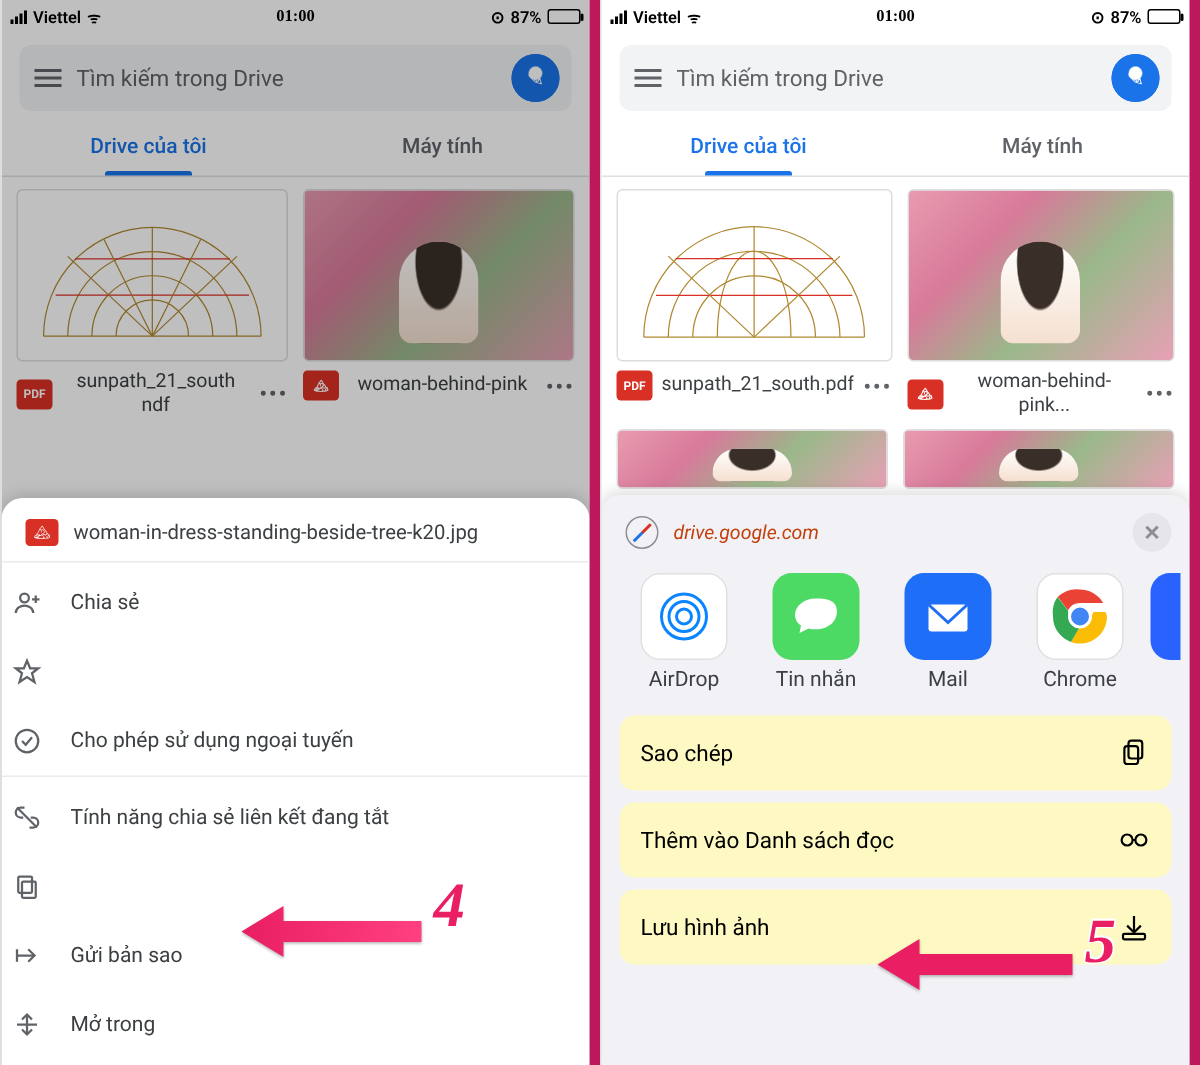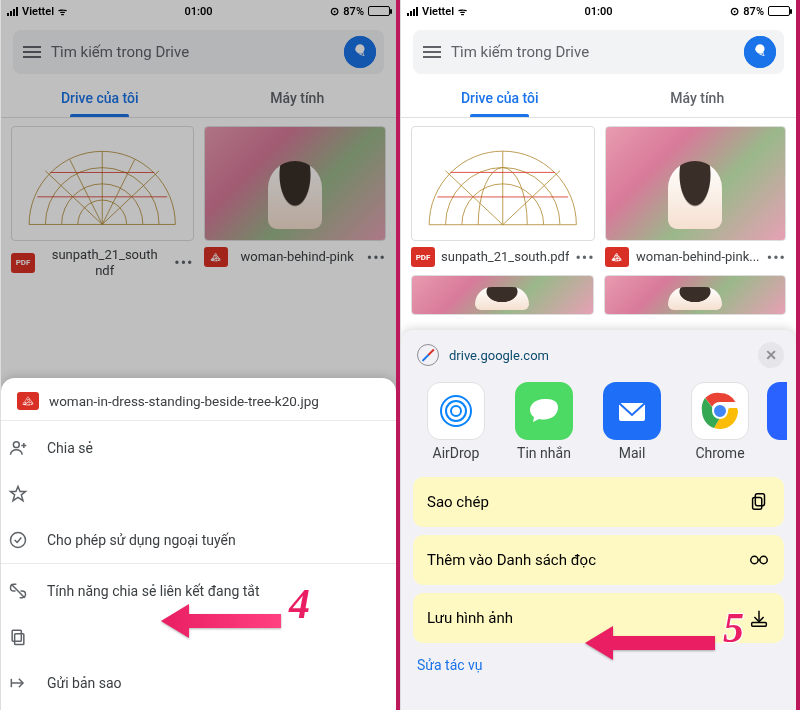--- a/index.html
+++ b/index.html
@@ -16,21 +16,21 @@
     width: 800px;
     height: 710px;
   }
   .phone {
     width: 400px;
     height: 710px;
     background: #fff;
     position: relative;
     overflow: hidden;
     border-left: 1px solid #ddd;
-    border-right: 4px solid #be185d;
+    border-right: 7px solid #be185d;
   }
   .phone-left .overlay-dim {
     position: absolute;
     top:0; left:0; right:0; bottom:0;
     background: rgba(0,0,0,0.25);
     z-index:1;
     pointer-events:none;
   }
   
   .statusbar {
@@ -38,21 +38,21 @@
     background: transparent;
     display:flex;
     align-items:center;
     justify-content:space-between;
     font-size: 11px;
     font-weight: 600;
     padding: 0 6px;
     color:#000;
   }
   .statusbar .sb-left, .statusbar .sb-right { display:flex; align-items:center; gap:4px; }
-  .sb-time { position:absolute; left:50%; transform:translateX(-50%); font-weight:600;}
+  .sb-time { position:absolute; left:50%; transform:translateX(-50%); font-weight:600;font-family:Liberation Serif, serif;}
   .battery {
     width: 22px; height: 10px; border:1px solid #000; border-radius:2px; position:relative;
     display:inline-block;
   }
   .battery::after { content:""; position:absolute; right:-3px; top:2px; width:2px; height:5px; background:#000; border-radius:1px;}
   .battery-fill { height:100%; background:#ffcc00; width:87%; border-radius:1px;}
   .sig-bars { display:inline-flex; gap:1px; align-items:flex-end;}
   .sig-bars span { width:2px; background:#000; display:inline-block;}
   .sig-bars span:nth-child(1){height:3px;} .sig-bars span:nth-child(2){height:5px;}
   .sig-bars span:nth-child(3){height:7px;} .sig-bars span:nth-child(4){height:9px;}
@@ -161,21 +161,21 @@
   }
   .safari-icon {
     width:22px; height:22px; border:1.5px solid #8e8e93; border-radius:50%;
     position:relative;
   }
   .safari-icon::after {
     content:""; position:absolute; left:50%; top:50%; width:1.5px; height:16px;
     background: linear-gradient(#d93025 0 50%, #1a73e8 50% 100%);
     transform: translate(-50%,-50%) rotate(45deg);
   }
-  .share-domain { flex:1; font-size:13px; color:#0c4a6e;}
+  .share-domain { flex:1; font-size:13px; color:#c2410c;font-style:italic;}
   .share-close {
     width:26px; height:26px; border-radius:50%; background:#e5e5ea; color:#8e8e93;
     display:flex; align-items:center; justify-content:center; font-size:14px; font-weight:700;
   }
   .app-row { display:flex; gap:6px; margin-bottom:16px; padding:0 2px;}
   .app { width:82px; display:flex; flex-direction:column; align-items:center; gap:5px; flex-shrink:0;}
   .app-icon { width:58px; height:58px; border-radius:13px; display:flex;align-items:center;justify-content:center;}
   .app-label { font-size:14px; color:#3c4043; }
   .ai-airdrop { background:#fff; border:1px solid #e0e0e0;}
   .ai-msg { background:#4cd964; }
@@ -342,20 +342,31 @@
       <div class="sheet-item">
         <span class="sicon">
             <svg viewBox="0 0 24 24">
               <path d="M4 12h14"></path>
               <path d="M13 7l5 5-5 5"></path>
               <path d="M4 7v10"></path>
             </svg>
           </span>
         <span>Gửi bản sao</span>
       </div>
+      <div class="sheet-item">
+        <span class="sicon">
+            <svg viewBox="0 0 24 24">
+              <line x1="12" y1="4" x2="12" y2="20"></line>
+              <line x1="4" y1="12" x2="20" y2="12"></line>
+              <polyline points="8,8 12,4 16,8"></polyline>
+              <polyline points="8,16 12,20 16,16"></polyline>
+            </svg>
+          </span>
+        <span>Mở trong</span>
+      </div>
     </div>
 
     <div class="arrow" style="left:160px; bottom:60px;">
       <svg width="130" height="50" viewBox="0 0 130 50">
         <defs>
             <linearGradient id="g4" x1="0" x2="1">
               <stop offset="0" stop-color="#e91e63"></stop>
               <stop offset="1" stop-color="#ff4081"></stop>
             </linearGradient>
           </defs>
@@ -521,21 +532,20 @@
         </div>
         <div class="action-card">
           <span>Lưu hình ảnh</span>
           <span class="aicon"><svg viewBox="0 0 24 24" fill="none" stroke="#000" stroke-width="1.6">
                 <path d="M12 4v11"></path>
                 <polyline points="7,11 12,16 17,11"></polyline>
                 <rect x="4" y="17" width="16" height="4" rx="1"></rect>
               </svg></span>
         </div>
       </div>
-      <div class="share-footer">Sửa tác vụ</div>
     </div>
 
     <div class="arrow" style="left:184px; bottom:38px;">
       <svg width="140" height="50" viewBox="0 0 140 50">
         <polygon points="0,25 28,8 28,18 130,18 130,32 28,32 28,42" fill="#e91e63"></polygon>
       </svg>
       <span class="arrow-num" style="left:138px; top:-14px;">5</span>
     </div>
   </div>
 </div>

